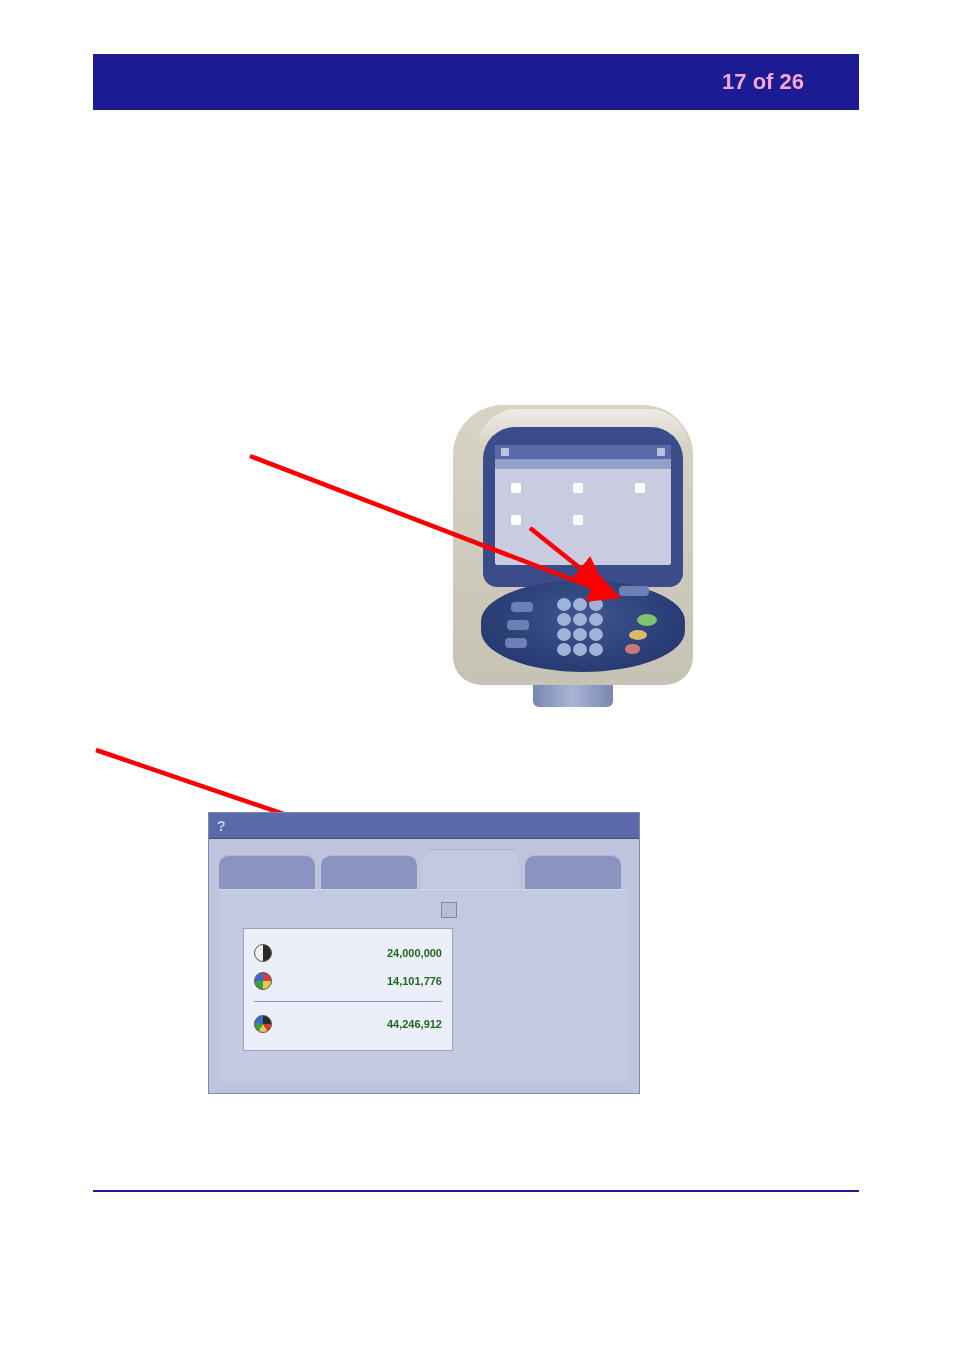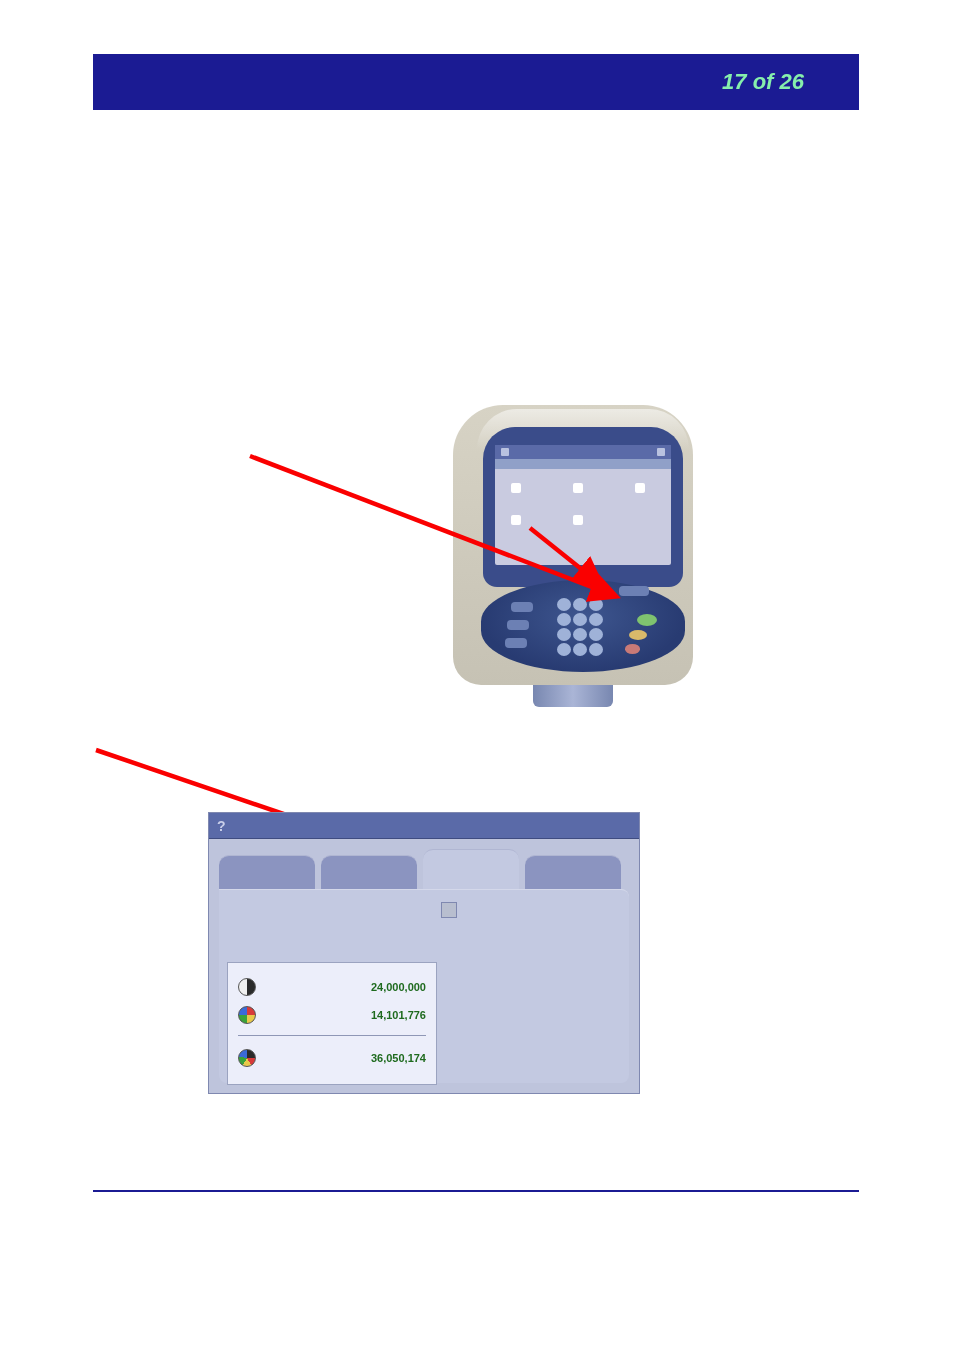--- a/index.html
+++ b/index.html
@@ -17,24 +17,23 @@
     left: 93px;
     width: 766px;
     height: 56px;
     background: #1b1b93;
     display: flex;
     align-items: center;
     justify-content: flex-end;
     padding-right: 55px;
   }
   .page-banner span {
-    color: #86efac;
+    color: #f9a8d4;
     font-weight: bold;
     font-size: 22px;
-    font-style: italic;
   }
   .footer-line {
     position: absolute;
     left: 93px;
     bottom: 160px;
     width: 766px;
     height: 2px;
     background: #1b1b93;
   }
 
@@ -212,26 +211,25 @@
   }
   .small-sq {
     position:absolute;
     left:222px; top:12px;
     width:16px; height:16px;
     background:#b8becf;
     border:1px solid #7f88b0;
   }
   .counter-box {
     position:absolute;
-    left:8px; top:38px;
+    left:24px; top:38px;
     width:210px;
     background:#eceefa;
     border:1px solid #9ba3c0;
     padding:10px 10px 12px;
-    margin-top:34px;
   }
   .c-row {
     display:flex; align-items:center; justify-content:space-between;
     height:28px;
   }
   .c-ico {
     width:18px; height:18px; border-radius:50%;
     position:relative; flex-shrink:0;
   }
   .c-ico.bw {
@@ -350,19 +348,19 @@
         <span class="c-ico bw"></span>
         <span class="c-val">24,000,000</span>
       </div>
       <div class="c-row">
         <span class="c-ico color"></span>
         <span class="c-val">14,101,776</span>
       </div>
       <hr class="c-hr">
       <div class="c-row">
         <span class="c-ico total"></span>
-        <span class="c-val">36,050,174</span>
+        <span class="c-val">44,246,912</span>
       </div>
     </div>
   </div>
 </div>
 
 <div class="footer-line"></div>
 
 </body></html>

